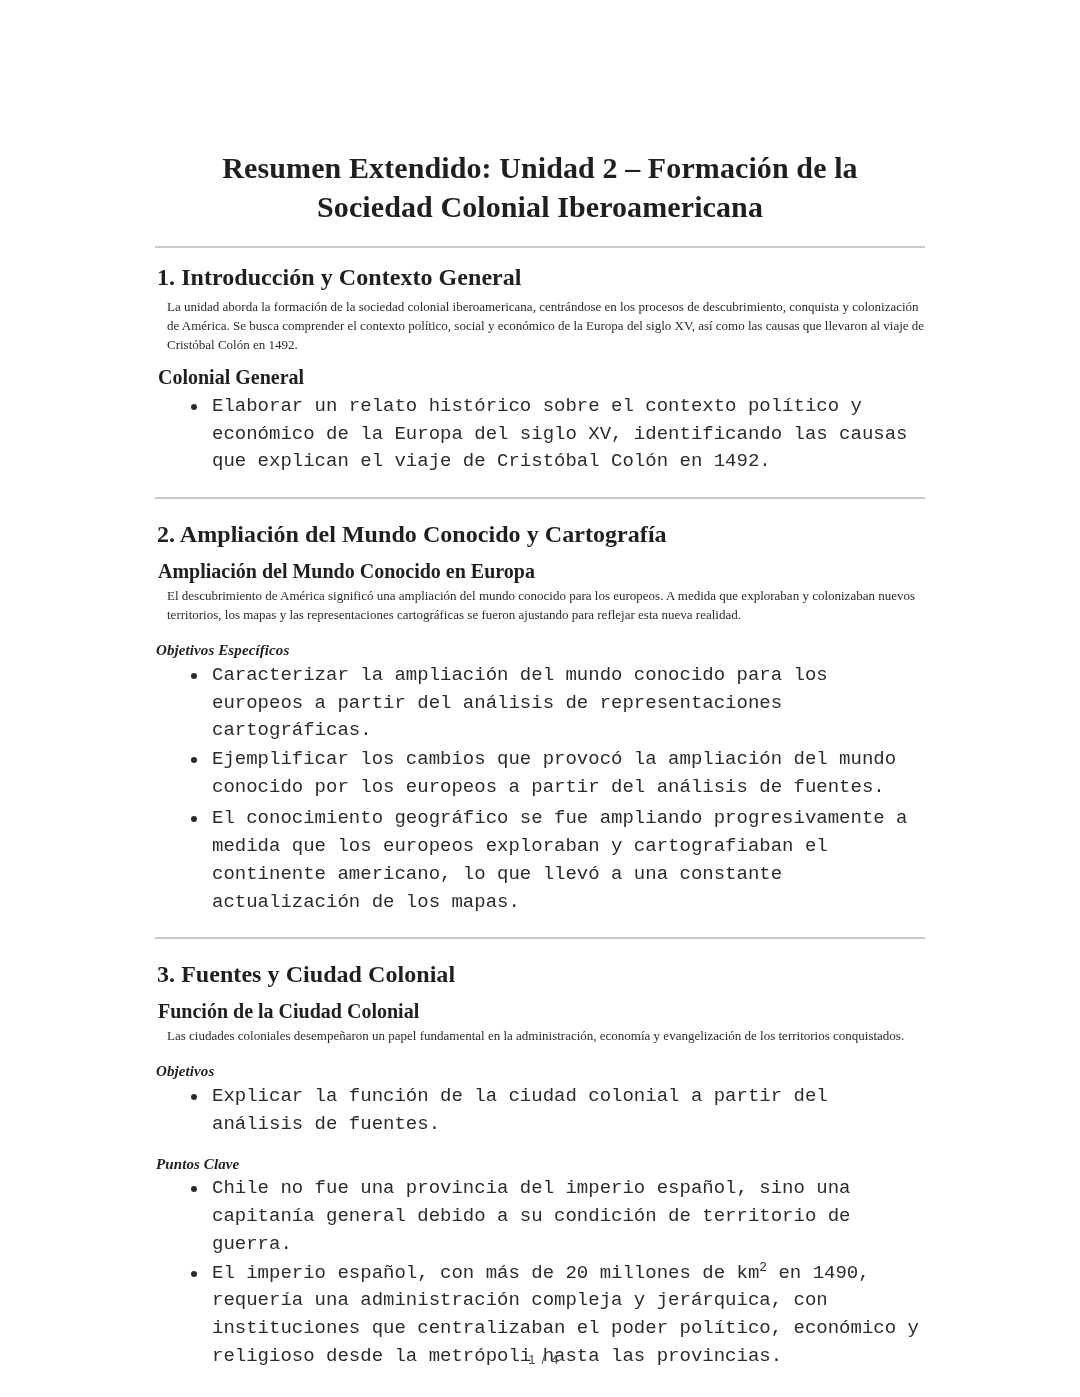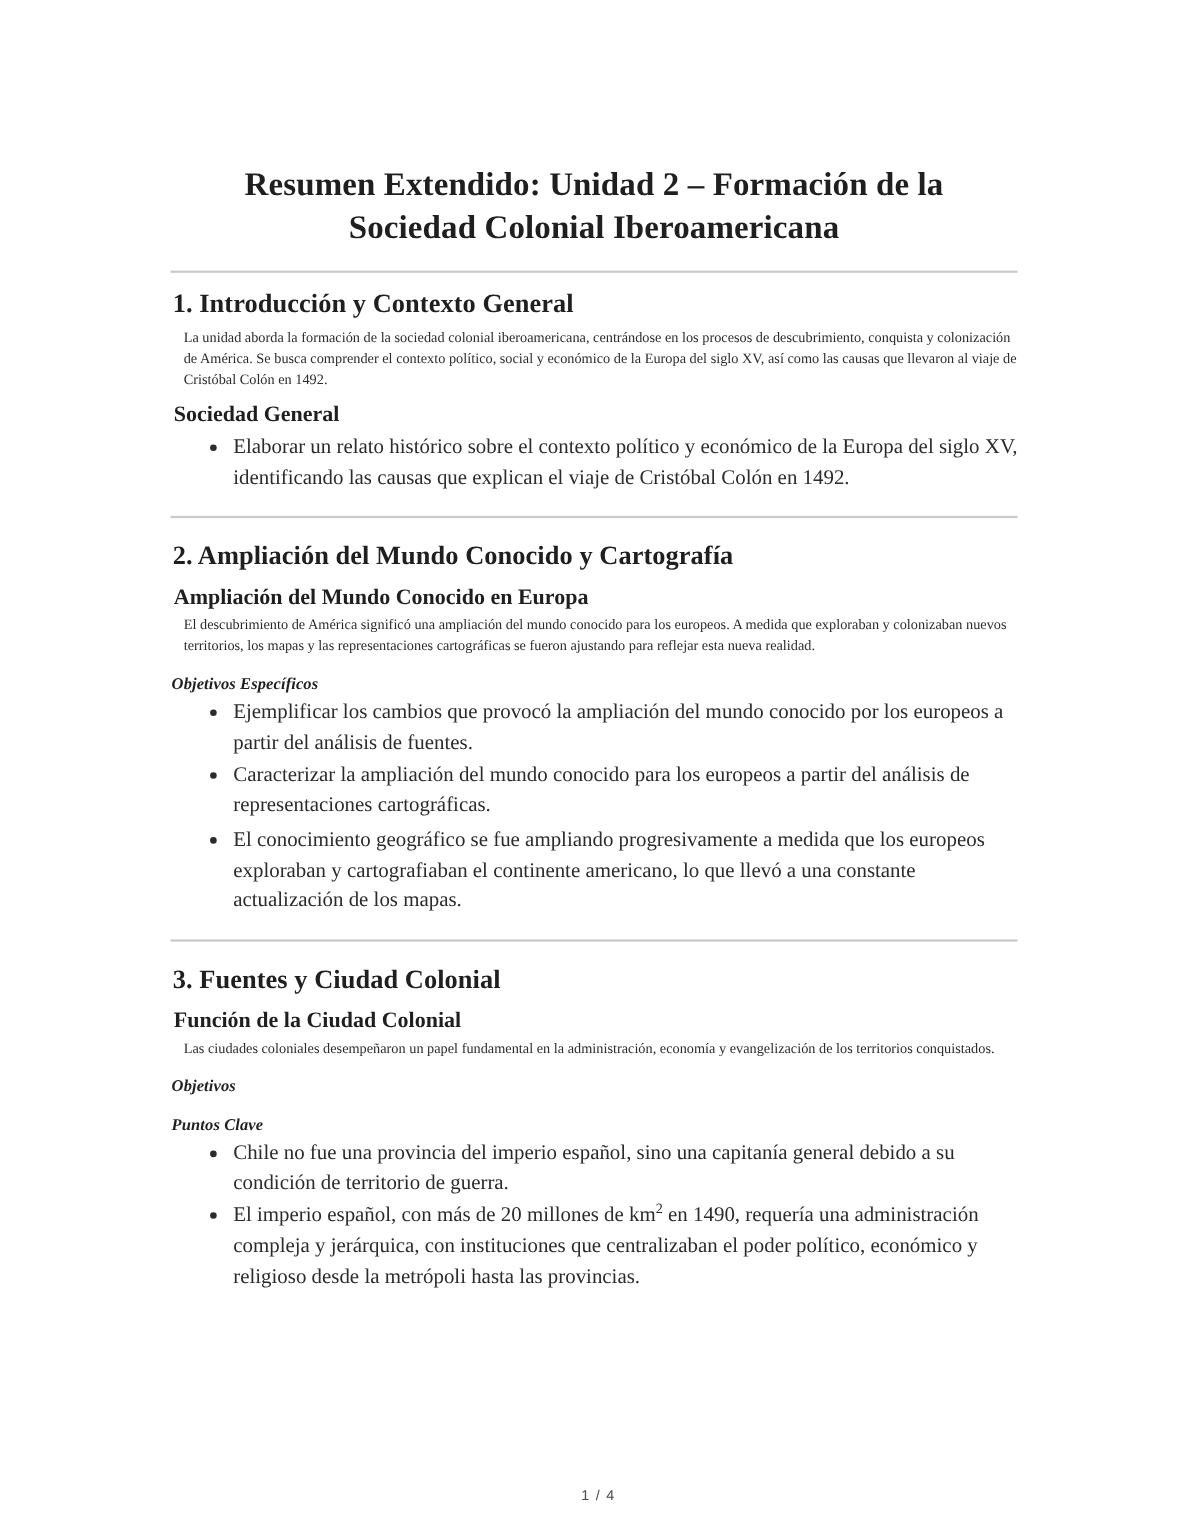--- a/index.html
+++ b/index.html
@@ -89,20 +89,21 @@
     margin: 2px 0 6px 12px;
     color: #2b2b2b;
     text-align: left;
   }
 
   
   ul.bullets {
     list-style: none;
     margin: 2px 0 4px 0;
     padding: 0;
+    font-family: Liberation Mono, monospace;
   }
   ul.bullets > li {
     position: relative;
     font-size: 19px;
     line-height: 1.46;
     color: #2b2b2b;
     padding-left: 57px;
     margin: 0 0 1px 0;
   }
   ul.bullets > li .dot {
@@ -136,64 +137,70 @@
 <div class="page">
   <div class="content">
 
     <div class="doc-title">Resumen Extendido: Unidad 2 – Formación de la Sociedad Colonial Iberoamericana</div>
     <hr class="rule rule-title">
 
     <div>
       <h2 class="sec-h">1. Introducción y Contexto General</h2>
       <p class="para">La unidad aborda la formación de la sociedad colonial iberoamericana, centrándose en los procesos de descubrimiento, conquista y colonización de América. Se busca comprender el contexto político, social y económico de la Europa del siglo XV, así como las causas que llevaron al viaje de Cristóbal Colón en 1492.</p>
 
-      <h3 class="sub-h">Sociedad General</h3>
+      <h3 class="sub-h">Colonial General</h3>
       <ul class="bullets">
         <li>
           <span class="dot"></span>
           <span>Elaborar un relato histórico sobre el contexto político y económico de la Europa del siglo XV, identificando las causas que explican el viaje de Cristóbal Colón en 1492.</span>
         </li>
       </ul>
     </div>
 
     <hr class="rule rule-sect">
 
     <div>
       <h2 class="sec-h">2. Ampliación del Mundo Conocido y Cartografía</h2>
       <h3 class="sub-h">Ampliación del Mundo Conocido en Europa</h3>
       <p class="para">El descubrimiento de América significó una ampliación del mundo conocido para los europeos. A medida que exploraban y colonizaban nuevos territorios, los mapas y las representaciones cartográficas se fueron ajustando para reflejar esta nueva realidad.</p>
 
       <h4 class="mini-h">Objetivos Específicos</h4>
       <ul class="bullets">
         <li>
           <span class="dot"></span>
+          <span>Caracterizar la ampliación del mundo conocido para los europeos a partir del análisis de representaciones cartográficas.</span>
+        </li>
+        <li>
+          <span class="dot"></span>
           <span>Ejemplificar los cambios que provocó la ampliación del mundo conocido por los europeos a partir del análisis de fuentes.</span>
-        </li>
-        <li>
-          <span class="dot"></span>
-          <span>Caracterizar la ampliación del mundo conocido para los europeos a partir del análisis de representaciones cartográficas.</span>
         </li>
       </ul>
 
       <ul class="bullets">
         <li>
           <span class="dot"></span>
           <span>El conocimiento geográfico se fue ampliando progresivamente a medida que los europeos exploraban y cartografiaban el continente americano, lo que llevó a una constante actualización de los mapas.</span>
         </li>
       </ul>
     </div>
 
     <hr class="rule rule-sect">
 
     <div>
       <h2 class="sec-h">3. Fuentes y Ciudad Colonial</h2>
       <h3 class="sub-h">Función de la Ciudad Colonial</h3>
       <p class="para">Las ciudades coloniales desempeñaron un papel fundamental en la administración, economía y evangelización de los territorios conquistados.</p>
 
       <h4 class="mini-h">Objetivos</h4>
+      <ul class="bullets">
+        <li>
+          <span class="dot"></span>
+          <span>Explicar la función de la ciudad colonial a partir del análisis de fuentes.</span>
+        </li>
+      </ul>
 
       <h4 class="mini-h">Puntos Clave</h4>
       <ul class="bullets">
         <li>
           <span class="dot"></span>
           <span>Chile no fue una provincia del imperio español, sino una capitanía general debido a su condición de territorio de guerra.</span>
         </li>
         <li>
           <span class="dot"></span>
           <span>El imperio español, con más de 20 millones de km<sup class="sup">2</sup> en 1490, requería una administración compleja y jerárquica, con instituciones que centralizaban el poder político, económico y religioso desde la metrópoli hasta las provincias.</span>

